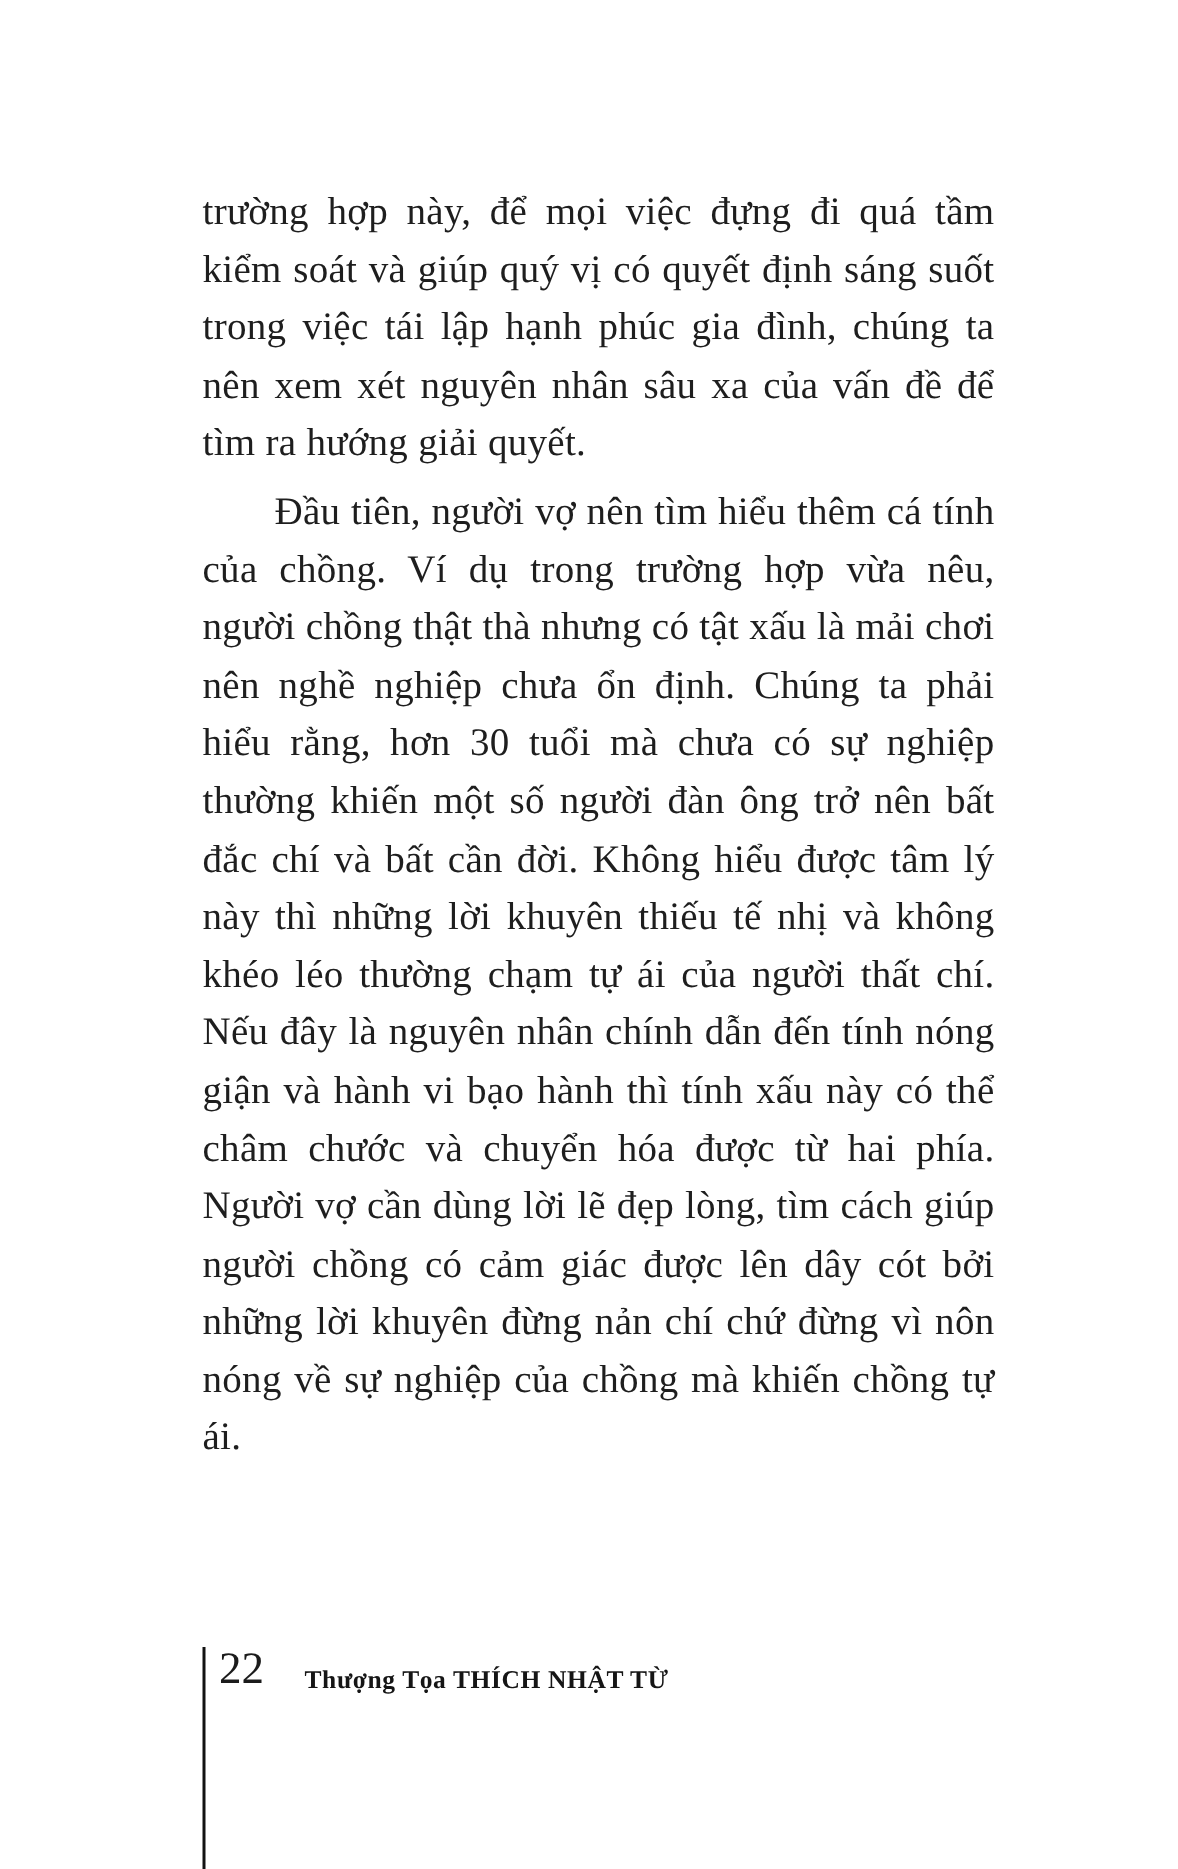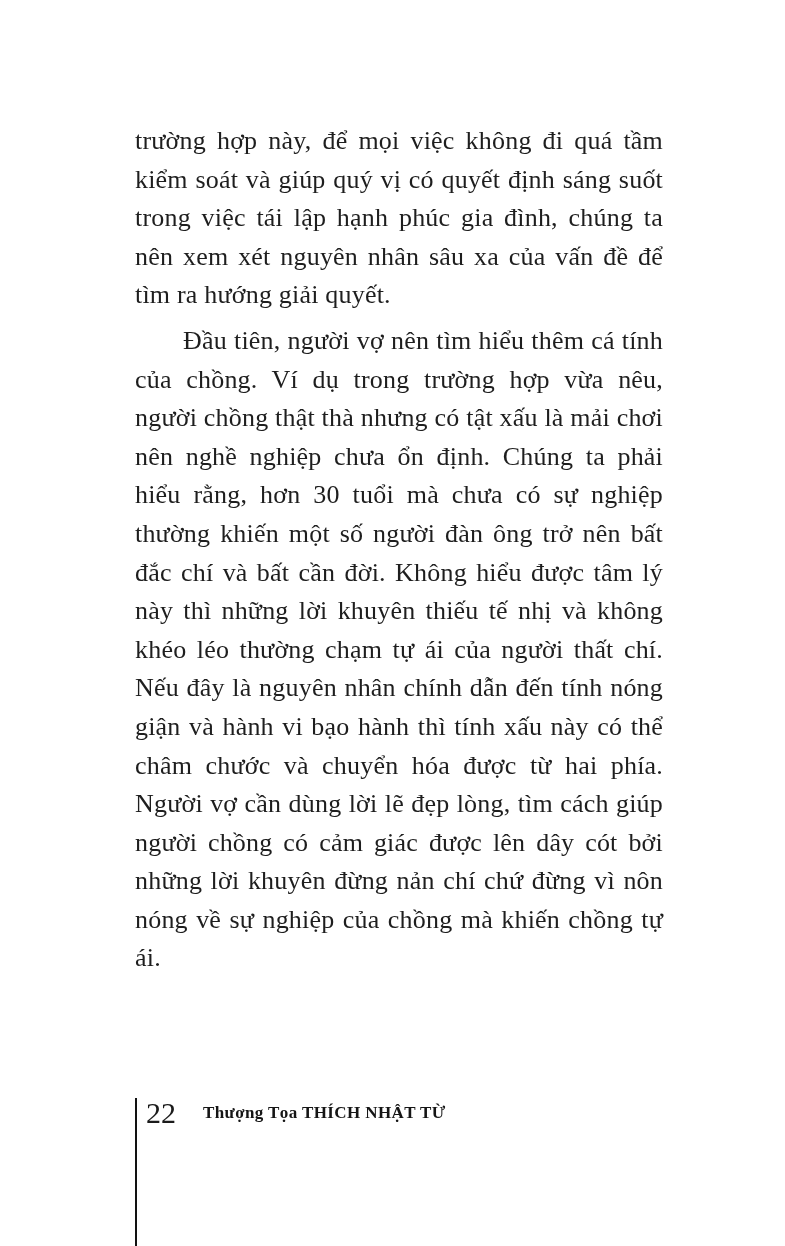--- a/index.html
+++ b/index.html
@@ -39,21 +39,21 @@
     top: 1098px;
     width: 2px;
     height: 148px;
     background: #121212;
   }
   .footer {
     position: absolute;
     left: 146px;
     top: 1096px;
     display: flex;
-    align-items: center;
+    align-items: flex-end;
     white-space: nowrap;
   }
   .page-number {
     font-size: 30px;
     font-weight: 400;
     color: #1b1b1b;
   }
   .running-head {
     margin-left: 27px;
     font-size: 17px;
@@ -61,21 +61,21 @@
     color: #151515;
     letter-spacing: 0.4px;
   }
 </style>
 </head>
 <body>
 
 <div class="page">
 
   <div class="text-block">
-    <p class="para">trường hợp này, để mọi việc không đi quá tầm kiểm soát và giúp quý vị có quyết định sáng suốt trong việc tái lập hạnh phúc gia đình, chúng ta nên xem xét nguyên nhân sâu xa của vấn đề để tìm ra hướng giải quyết.</p>
+    <p class="para">trường hợp này, để mọi việc đựng đi quá tầm kiểm soát và giúp quý vị có quyết định sáng suốt trong việc tái lập hạnh phúc gia đình, chúng ta nên xem xét nguyên nhân sâu xa của vấn đề để tìm ra hướng giải quyết.</p>
     <p class="para indent">Đầu tiên, người vợ nên tìm hiểu thêm cá tính của chồng. Ví dụ trong trường hợp vừa nêu, người chồng thật thà nhưng có tật xấu là mải chơi nên nghề nghiệp chưa ổn định. Chúng ta phải hiểu rằng, hơn 30 tuổi mà chưa có sự nghiệp thường khiến một số người đàn ông trở nên bất đắc chí và bất cần đời. Không hiểu được tâm lý này thì những lời khuyên thiếu tế nhị và không khéo léo thường chạm tự ái của người thất chí. Nếu đây là nguyên nhân chính dẫn đến tính nóng giận và hành vi bạo hành thì tính xấu này có thể châm chước và chuyển hóa được từ hai phía. Người vợ cần dùng lời lẽ đẹp lòng, tìm cách giúp người chồng có cảm giác được lên dây cót bởi những lời khuyên đừng nản chí chứ đừng vì nôn nóng về sự nghiệp của chồng mà khiến chồng tự ái.</p>
   </div>
 
   <div class="edge-rule"></div>
 
   <div class="footer">
     <span class="page-number">22</span>
     <span class="running-head">Thượng Tọa THÍCH NHẬT TỪ</span>
   </div>
 

